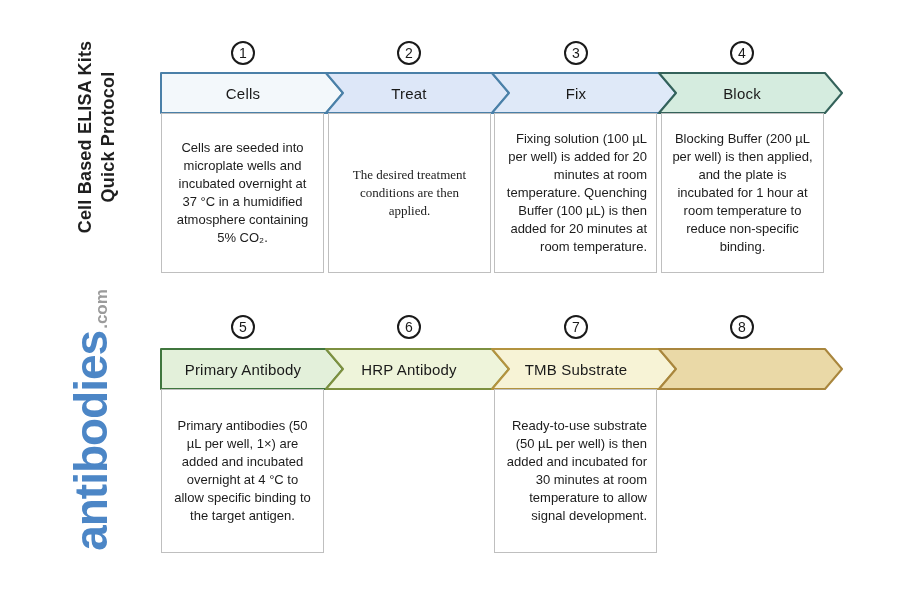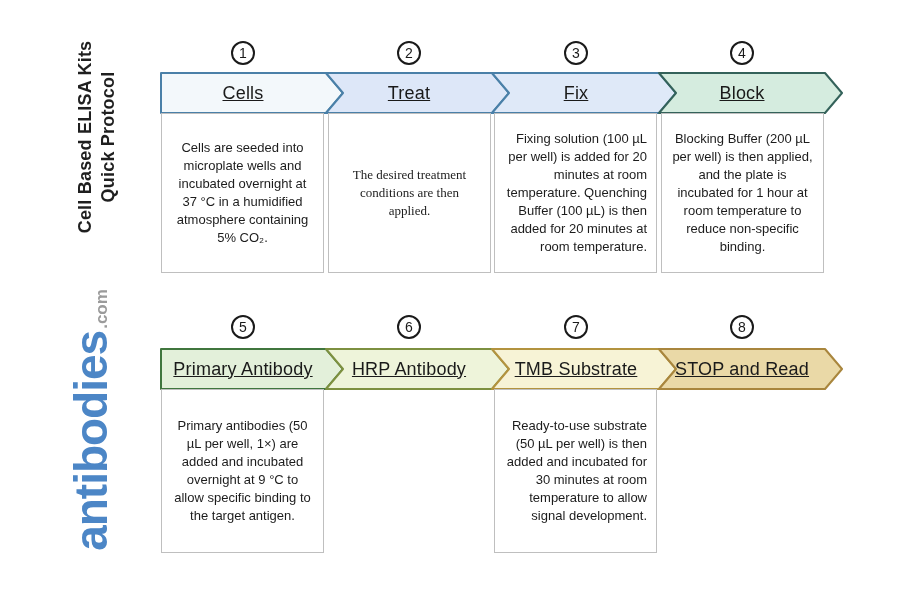--- a/index.html
+++ b/index.html
@@ -26,21 +26,21 @@
     position:absolute;width:24px;height:24px;border-radius:50%;
     border:2px solid #1a1a1a;background:#ffffff;
     display:flex;align-items:center;justify-content:center;
     font-size:14px;font-weight:500;color:#1a1a1a;box-sizing:border-box;
   }
   .arrow-band{position:absolute;left:160px;width:684px;height:42px;}
   .arrow-band path{stroke-width:2;stroke-linejoin:round;}
   .seg-label{
     position:absolute;width:166px;height:42px;
     display:flex;align-items:center;justify-content:center;
-    font-size:18px;color:#1a1a1a;letter-spacing:.2px;text-decoration:underline;
+    font-size:15px;color:#1a1a1a;letter-spacing:.2px;
   }
   .step-box{
     position:absolute;width:163px;box-sizing:border-box;
     background:#ffffff;border:1.5px solid #bfbfbf;
     display:flex;align-items:center;justify-content:center;
     padding:8px 9px;text-align:center;
     font-size:13px;line-height:1.38;color:#1c1c1c;
   }
   .row1-circle{top:41px;} .row2-circle{top:315px;}
   .row1-band{top:72px;}   .row2-band{top:348px;}
@@ -118,22 +118,21 @@
   <svg class="arrow-band row2-band" viewBox="0 0 684 42" aria-hidden="true">
     <path d="M1,1 H166 L183,21 L166,41 H1 Z" fill="#e3f0da" stroke="#40763e"></path>
     <path d="M166,1 H332 L349,21 L332,41 H166 L183,21 Z" fill="#eef4da" stroke="#7d9040"></path>
     <path d="M332,1 H499 L516,21 L499,41 H332 L349,21 Z" fill="#f7f3d6" stroke="#b3933f"></path>
     <path d="M499,1 H665 L682,21 L665,41 H499 L516,21 Z" fill="#ead9a7" stroke="#a9863d"></path>
   </svg>
 
   <div class="seg-label row2-label s1">Primary Antibody</div>
   <div class="seg-label row2-label s2">HRP Antibody</div>
   <div class="seg-label row2-label s3">TMB Substrate</div>
-  <div class="seg-label row2-label s4">STOP and Read</div>
 
   <div class="step-box row2-box b1">
-      <span>Primary antibodies (50 µL per well, 1×) are added and incubated overnight at 9 °C to allow specific binding to the target antigen.</span>
+      <span>Primary antibodies (50 µL per well, 1×) are added and incubated overnight at 4 °C to allow specific binding to the target antigen.</span>
     </div>
   <div class="step-box row2-box b3">
       <span>Ready-to-use substrate (50 µL per well) is then added and incubated for 30 minutes at room temperature to allow signal development.</span>
     </div>
 
 </div>
 
 </body></html>

